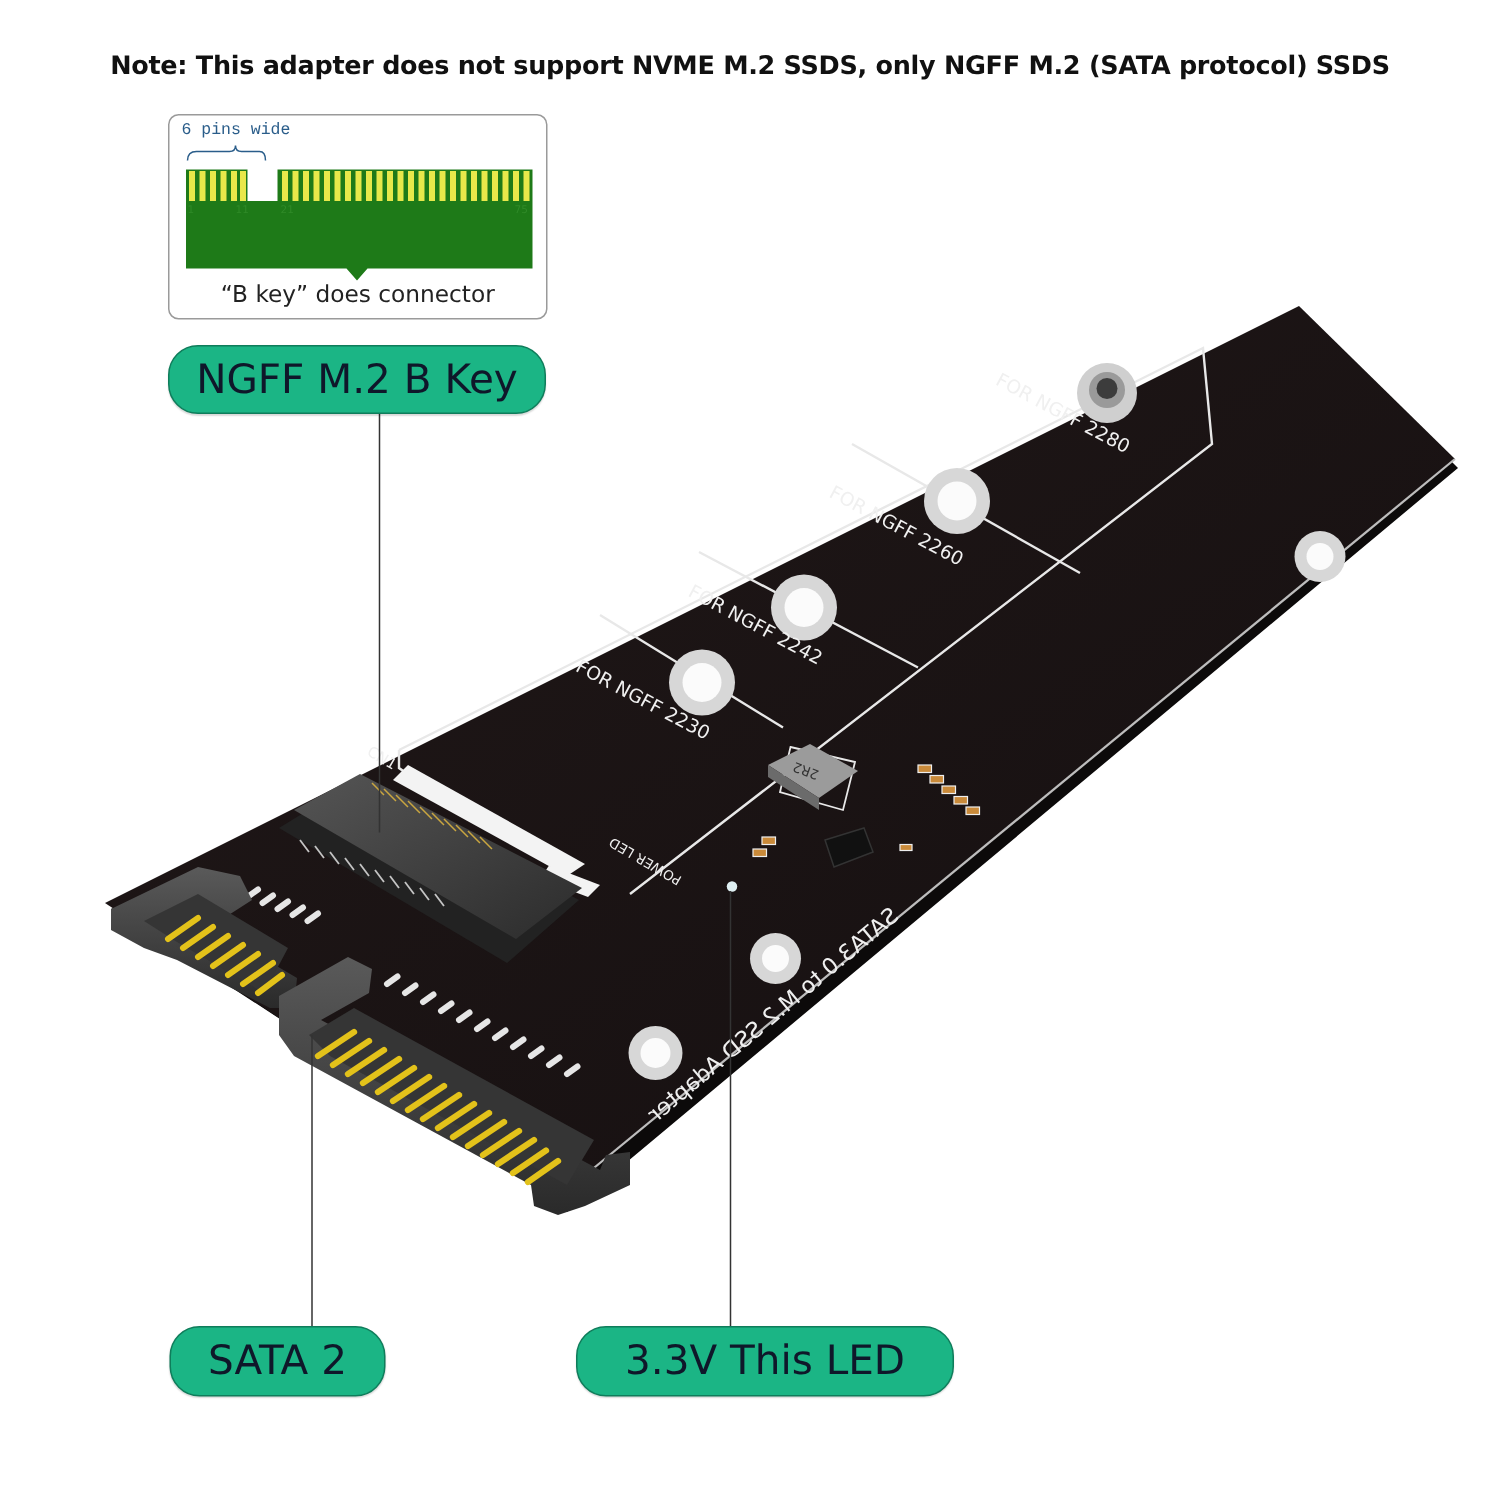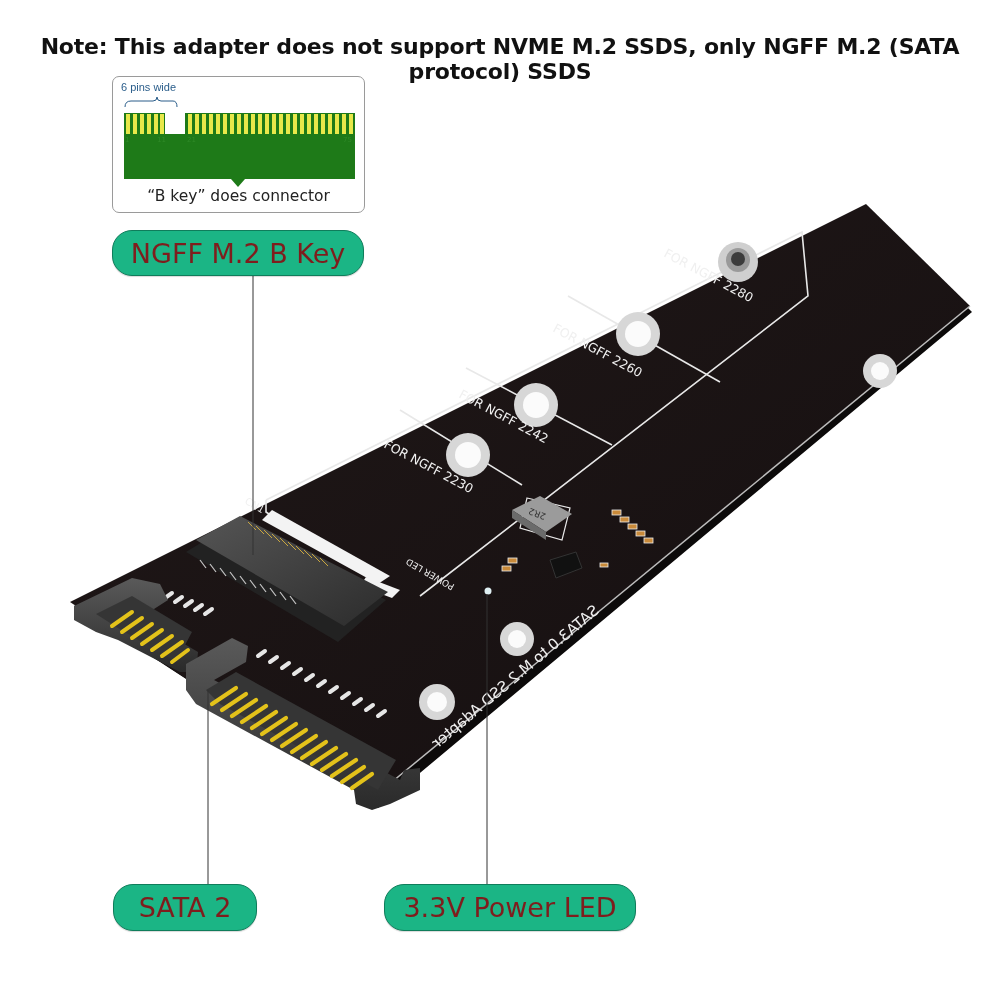--- a/index.html
+++ b/index.html
@@ -1,21 +1,21 @@
 <!DOCTYPE html>
 <html><head>
 <meta charset="utf-8">
 <style>
   html, body { margin:0; padding:0; background:#ffffff; }
   body { width:1000px; height:1000px; position:relative; overflow:hidden; font-family:"DejaVu Sans", sans-serif; }
-  .note { position:absolute; left:0; top:34px; width:1000px; text-align:center; font-family:"DejaVu Sans", sans-serif; font-weight:bold; font-size:22px; color:#111; letter-spacing:-0.2px; }
+  .note { position:absolute; left:0; top:34px; width:1000px; text-align:center; font-family:"DejaVu Sans", sans-serif; font-weight:bold; font-size:17px; color:#111; letter-spacing:-0.2px; }
   .inset { position:absolute; left:112px; top:76px; width:253px; height:137px; border:1.5px solid #9a9a9a; border-radius:7px; background:#fff; box-sizing:border-box; }
-  .inset .pins-wide { position:absolute; left:8px; top:4px; font-size:11px; color:#2a5d8a; font-family:Liberation Sans, sans-serif; }
+  .inset .pins-wide { position:absolute; left:8px; top:4px; font-size:11px; color:#2a5d8a; font-family:Liberation Mono, monospace; }
   .inset .caption { position:absolute; left:0; width:100%; top:110px; text-align:center; font-size:15.5px; color:#222; font-family:"DejaVu Sans", sans-serif; }
-  .label-box { position:absolute; background:#1bb585; border:1.5px solid #0f7d5b; border-radius:20px; color:#7f1d1d; font-family:"DejaVu Sans", sans-serif; display:flex; align-items:center; justify-content:center; box-sizing:border-box; box-shadow:0 1px 1px rgba(0,0,0,0.15); }
+  .label-box { position:absolute; background:#1bb585; border:1.5px solid #0f7d5b; border-radius:20px; color:#0f172a; font-family:"DejaVu Sans", sans-serif; display:flex; align-items:center; justify-content:center; box-sizing:border-box; box-shadow:0 1px 1px rgba(0,0,0,0.15); }
   .lb-ngff { left:112px; top:230px; width:252px; height:46px; font-size:27px; }
   .lb-sata { left:113px; top:884px; width:144px; height:47px; font-size:27px; }
   .lb-led  { left:384px; top:884px; width:252px; height:47px; font-size:27px; }
   .scene { position:absolute; left:0; top:0; }
 </style>
 </head>
 <body>
 
 <div class="note">Note: This adapter does not support NVME M.2 SSDS, only NGFF M.2 (SATA protocol) SSDS</div>
 
@@ -246,13 +246,13 @@
       <text x="44" y="65">11</text>
       <text x="74" y="65">21</text>
       <text x="230" y="65">75</text>
     </g>
   </svg>
   <div class="caption">“B key”  does connector</div>
 </div>
 
 <div class="label-box lb-ngff">NGFF M.2 B Key</div>
 <div class="label-box lb-sata">SATA 2</div>
-<div class="label-box lb-led">3.3V Power LED</div>
+<div class="label-box lb-led">3.3V This LED</div>
 
 </body></html>

